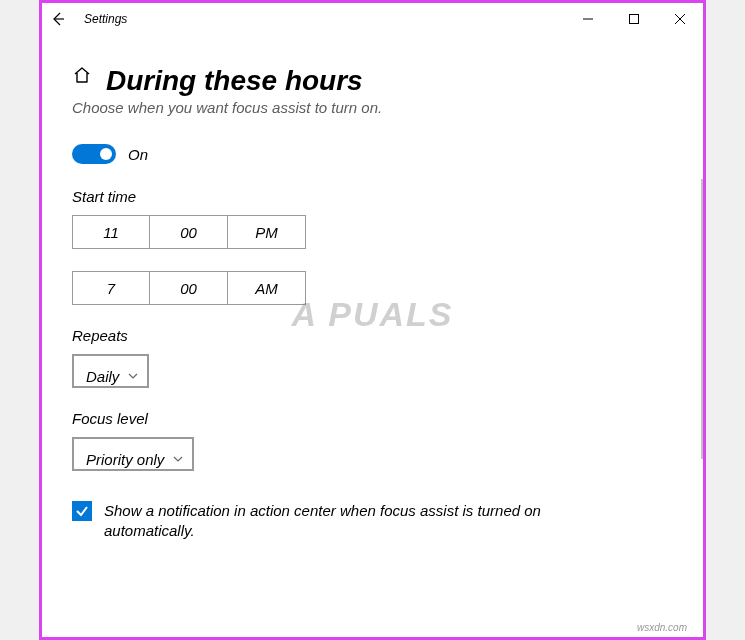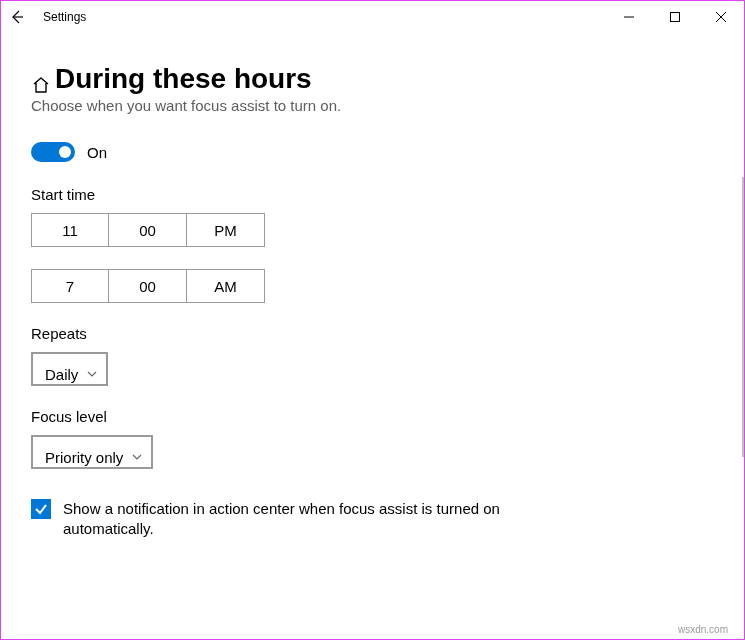--- a/index.html
+++ b/index.html
@@ -8,26 +8,27 @@
     }
     body {
       margin: 0;
       padding: 0;
       background: #f0f0f0;
       display: flex;
       justify-content: center;
       align-items: flex-start;
     }
     .window {
-      width: 745px;
+      width: 667px;
       height: 640px;
       background: #fff;
-      border: 1px solid #d946ef;
+      border: 3px solid #d946ef;
       position: relative;
       overflow: hidden;
+      font-style: italic;
     }
     .titlebar {
       height: 32px;
       display: flex;
       align-items: center;
       justify-content: space-between;
       padding-left: 8px;
     }
     .titlebar-left {
       display: flex;
@@ -53,22 +54,22 @@
     }
     .win-btn svg { display:block; }
     .content {
       padding: 30px 30px 0 30px;
       position: relative;
       height: calc(100% - 32px);
       overflow: hidden;
     }
     .header-row {
       display: flex;
-      align-items: flex-end;
-      gap: 4px;
+      align-items: flex-start;
+      gap: 14px;
       margin-bottom: 2px;
     }
     .home-icon svg { display:block; }
     h1 {
       font-size: 28px;
       font-weight: 600;
       margin: 0;
       color: #000;
     }
     .subtitle {
@@ -279,18 +280,19 @@
 
     <div class="check-row">
       <div class="checkbox">
         <svg width="14" height="14" viewBox="0 0 14 14">
             <path d="M2 7 L6 11 L12 3" stroke="#fff" stroke-width="2" fill="none"></path>
           </svg>
       </div>
       <div class="check-label">Show a notification in action center when focus assist is turned on automatically.</div>
     </div>
 
+    <div class="watermark">A   PUALS</div>
 
   </div>
 
   <div class="scroll-indicator"></div>
   <div class="srcmark">wsxdn.com</div>
 </div>
 
 </body></html>

